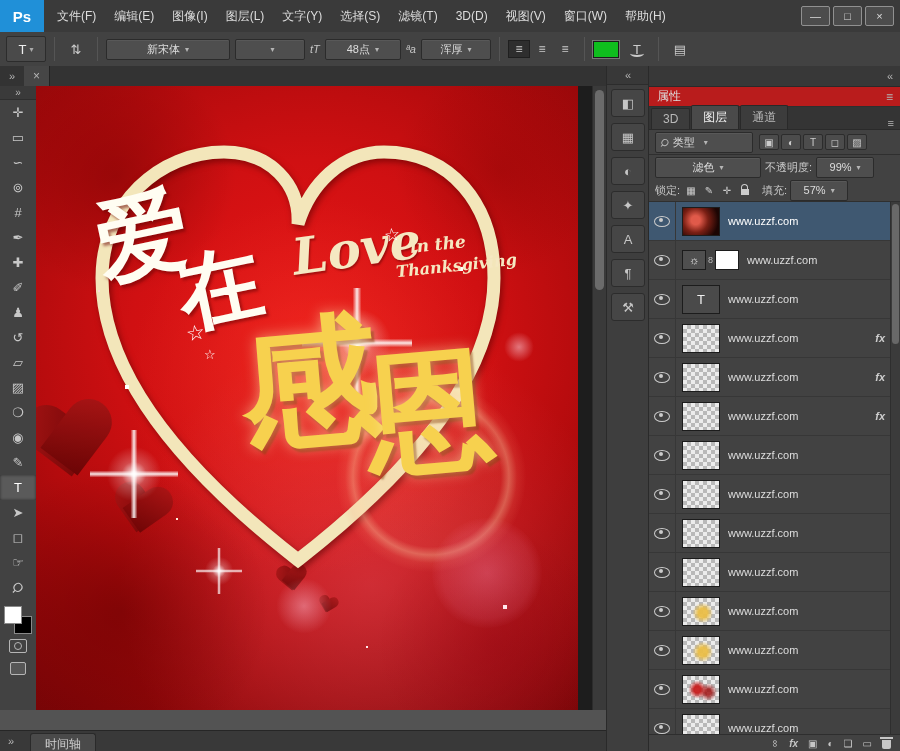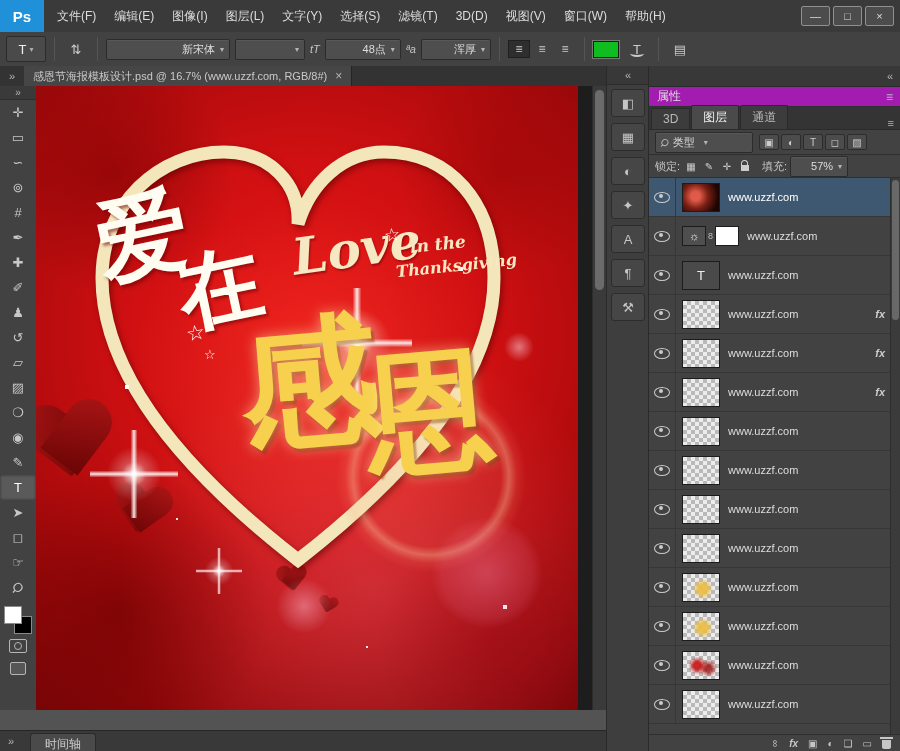--- a/index.html
+++ b/index.html
@@ -18,21 +18,21 @@
   .menu-item{padding:0 9px;line-height:32px;color:#ddd;font-size:12px}
   .win-controls{margin-left:auto;display:flex;gap:3px;padding-right:6px}
   .win-btn{width:29px;height:20px;background:#4c4c4c;border:1px solid #909090;color:#ddd;
            font-size:11px;line-height:1;border-radius:2px;display:flex;align-items:center;justify-content:center}
 
   
   #optionsbar{position:absolute;top:32px;left:0;right:0;height:34px;background:#424242;
               border-bottom:1px solid #282828;display:flex;align-items:center;gap:5px;padding-left:6px}
   .sep{width:1px;height:24px;background:#555;margin:0 3px;flex:none}
   .field{height:19px;background:#4e4e4e;border:1px solid #2b2b2b;border-radius:2px;display:flex;
-         align-items:center;justify-content:flex-end;font-size:11px;color:#ddd;padding:0 5px;
+         align-items:center;justify-content:center;font-size:11px;color:#ddd;padding:0 5px;
          box-shadow:inset 0 1px 0 rgba(255,255,255,.06);flex:none}
   .field::after{content:"▾";font-size:8px;color:#b5b5b5;margin-left:5px}
   .w120{width:112px}.w64{width:58px}.w70{width:64px}.w92{width:94px}.w52{width:46px}
   .tool-preset{width:38px;height:24px;background:#4a4a4a;border:1px solid #2c2c2c;border-radius:2px;
                display:flex;align-items:center;justify-content:center;gap:3px;font-size:13px;color:#eee}
   .tool-preset::after{content:"▾";font-size:8px;color:#aaa}
   .icon-btn{width:26px;height:22px;background:transparent;border:none;color:#ccc;font-size:13px;
             display:flex;align-items:center;justify-content:center;flex:none}
   .ico-label{color:#c6c6c6;font-size:11px;font-style:italic;flex:none}
   .align-group{display:flex;gap:1px}
@@ -146,21 +146,21 @@
   #striplist{display:flex;flex-direction:column;align-items:center;padding-top:4px;gap:6px}
   .strip-btn{width:34px;height:28px;background:#464646;border:1px solid #2c2c2c;border-radius:3px;
              color:#c6c6c6;font-size:13px;display:flex;align-items:center;justify-content:center;padding:0}
 
   
   #panels{position:absolute;top:66px;left:648px;width:252px;height:685px;background:#424242;
           border-left:1px solid #2a2a2a;display:flex;flex-direction:column}
   .dock-top{height:20px;background:#383838;border-bottom:1px solid #2a2a2a;display:flex;
             align-items:center;justify-content:flex-end;padding-right:8px;flex:none}
   .prop-head{height:19px;display:flex;align-items:center;justify-content:space-between;padding:0 8px;
-             background:#a21caf;border-bottom:1px solid #2f2f2f;font-size:12px;color:#ddd;flex:none}
+             background:#b91c1c;border-bottom:1px solid #2f2f2f;font-size:12px;color:#ddd;flex:none}
   .menu-ico{color:#b5b5b5}
   .ptabs{height:22px;background:#343434;display:flex;align-items:flex-end;border-bottom:1px solid #2a2a2a;
          padding-left:2px;flex:none}
   .ptab{padding:3px 11px;font-size:12px;color:#b9b9b9;background:#3c3c3c;border:1px solid #292929;
         border-bottom:none;margin-right:1px;border-radius:2px 2px 0 0}
   .ptab.active{background:#4a4a4a;color:#efefef}
   .tab-menu{margin-left:auto;margin-right:7px;color:#b5b5b5;font-size:11px}
   .filter-row{height:24px;display:flex;align-items:center;padding:0 6px;gap:4px;
               border-bottom:1px solid #2f2f2f;flex:none}
   .filter-dd{width:86px;justify-content:flex-start;gap:4px}
@@ -294,21 +294,20 @@
     <span class="sep" data-name="divider"></span>
     <button class="color-swatch" data-name="text-color-swatch" style="background: rgb(15, 190, 30);"></button>
     <button class="icon-btn warp-btn" data-name="warp-text-icon">T</button>
     <span class="sep" data-name="divider"></span>
     <button class="icon-btn" data-name="toggle-panels-icon">▤</button>
   </div>
 
   <div id="tabbar" data-name="document-tab-bar">
     <span class="chev" data-name="tab-overflow-chevron">»</span>
     <div class="doc-tab" data-name="document-tab">
-      <span data-name="document-title">感恩节海报模板设计.psd @ 16.7% (www.uzzf.com, RGB/8#)</span>
       <span class="tab-close" data-name="tab-close-icon">×</span>
     </div>
   </div>
 
   <div id="toolspanel" data-name="tools-panel">
     <div class="tools-head" data-name="tools-collapse-chevron">»</div>
     <div id="toolslist" data-name="tools-list">
         <button class="tool" data-name="move-tool">
           <span data-name="move-tool-icon">✛</span>
         </button>
@@ -456,20 +455,29 @@
         <span data-name="filter-type-value">类型</span>
       </div>
       <div id="filterbtns" data-name="filter-buttons">
           <button class="fbtn" data-name="filter-pixel-layers-icon">▣</button>
           <button class="fbtn" data-name="filter-adjustment-layers-icon">◐</button>
           <button class="fbtn" data-name="filter-type-layers-icon">T</button>
           <button class="fbtn" data-name="filter-shape-layers-icon">◻</button>
           <button class="fbtn" data-name="filter-smart-objects-icon">▨</button>
         </div>
     </div>
+    <div class="blend-row" data-name="blend-row">
+      <div class="field w92" data-name="blend-mode-select">
+        <span data-name="blend-mode-value">滤色</span>
+      </div>
+      <span class="lbl" data-name="opacity-label">不透明度:</span>
+      <div class="field w52" data-name="opacity-field">
+        <span data-name="opacity-value">99%</span>
+      </div>
+    </div>
     <div class="lock-row" data-name="lock-row">
       <span class="lbl" data-name="lock-label">锁定:</span>
       <span id="lockbtns" data-name="lock-buttons" style="display:flex;gap:2px">
           <button class="lockbtn" data-name="lock-transparent-pixels-icon">▦</button>
           <button class="lockbtn" data-name="lock-image-pixels-icon">✎</button>
           <button class="lockbtn" data-name="lock-position-icon">✛</button>
           <button class="lockbtn" data-name="lock-all-icon">
             <span class="padlock" data-name="lock-all-icon-glyph"></span>
           </button>
         </span>

